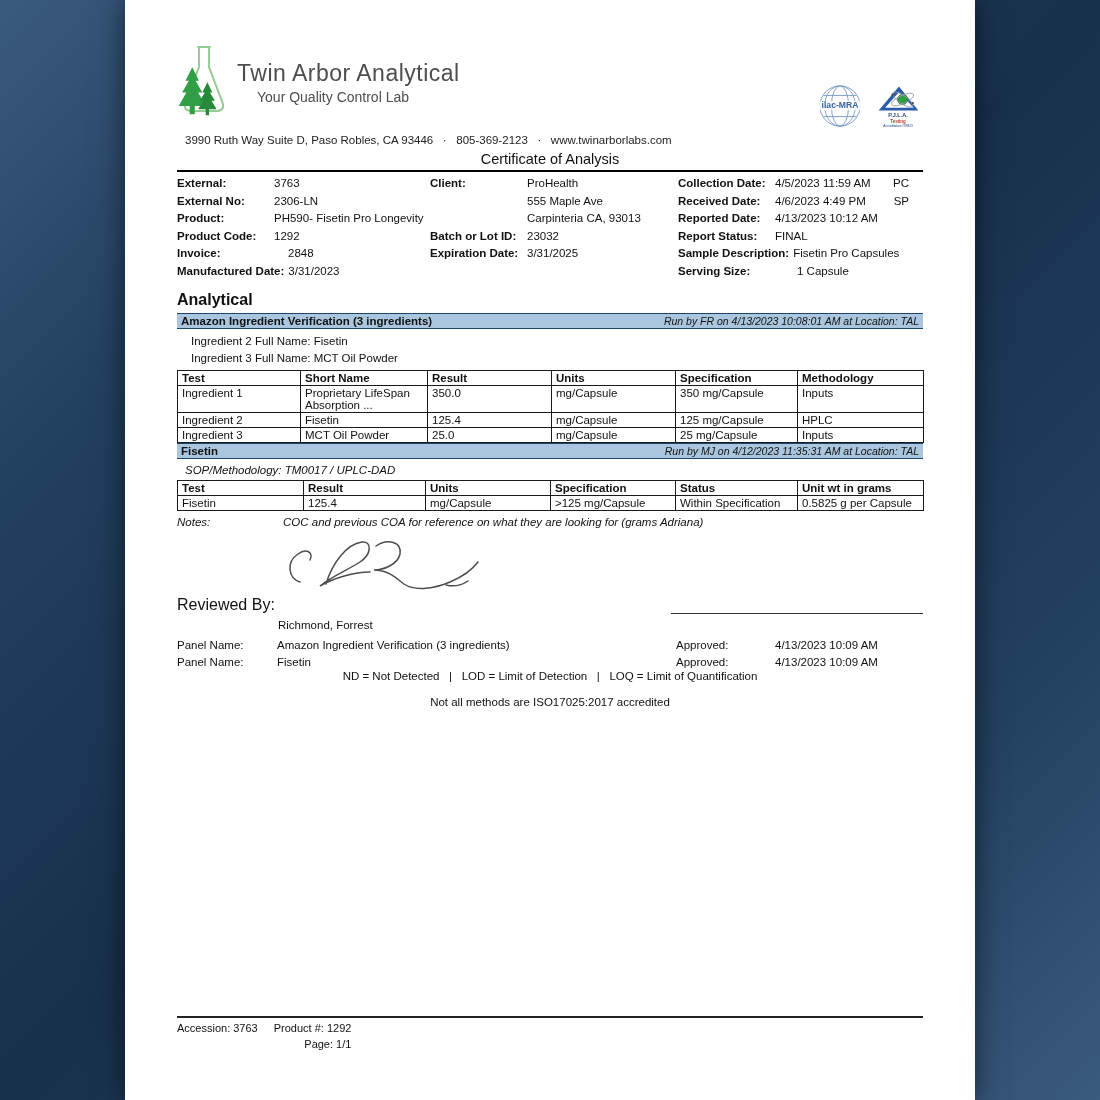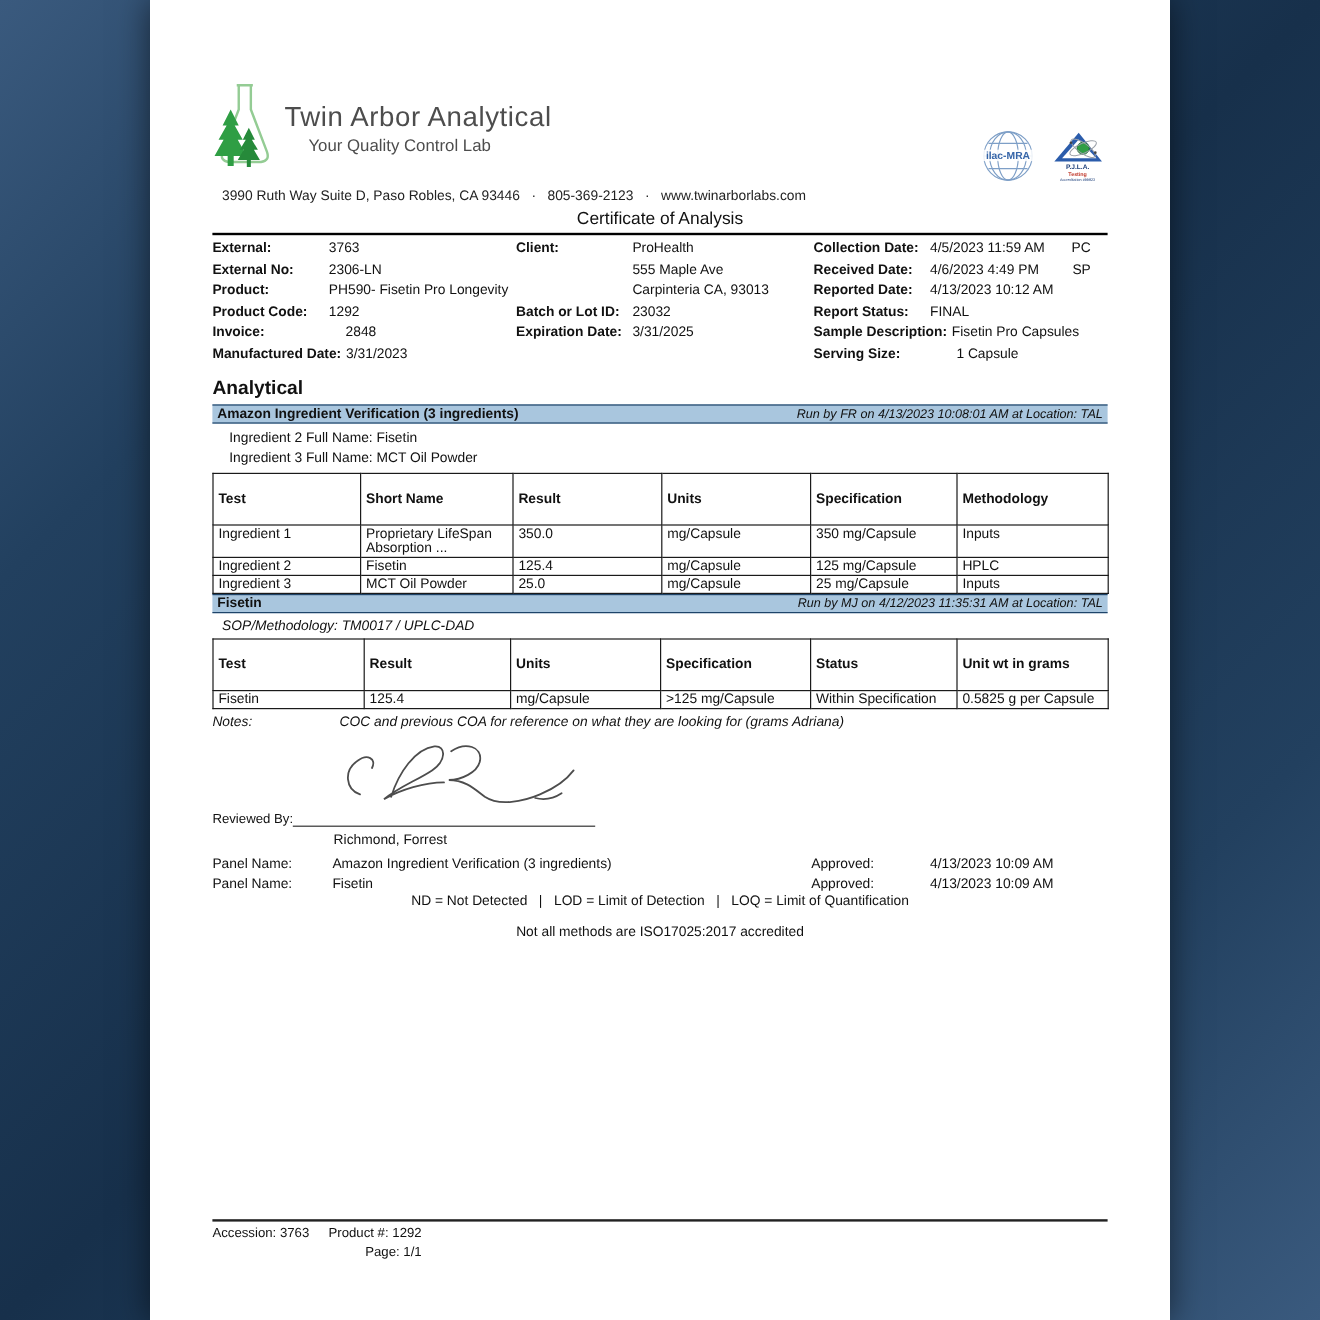--- a/index.html
+++ b/index.html
@@ -9,21 +9,21 @@
     background:linear-gradient(135deg,#3a5a7e 0%,#22405f 22%,#17304b 50%,#22405f 78%,#3a5a7e 100%);
     position:relative;overflow:hidden;color:#111;
   }
   .page{
     position:absolute;left:125px;top:0;width:850px;height:1100px;
     background:#fff;box-shadow:0 0 26px rgba(0,0,0,.55);
   }
   .content{position:relative;height:100%;padding:0 52px;box-sizing:border-box;}
 
   
-  .logo-row{display:flex;justify-content:space-between;align-items:flex-start;padding-top:66px;gap:40px;}
+  .logo-row{display:flex;justify-content:space-between;align-items:flex-start;padding-top:42px;gap:40px;}
   .brand{display:flex;}
   .brand-text{margin-left:6px;padding-top:18px;color:#4d4d4d;}
   .company{font-size:23px;letter-spacing:.5px;}
   .tagline{font-size:14px;margin-left:20px;margin-top:2px;}
   .accred{display:flex;gap:8px;margin-top:40px;align-items:center;}
   .address{font-size:11.5px;color:#222;margin-top:4px;margin-left:8px;white-space:pre;}
   .doc-title{text-align:center;font-size:14.5px;margin-top:5px;}
   .rule-thick{border-top:2.5px solid #000;margin-top:3px;}
 
   
@@ -36,30 +36,30 @@
   
   .analytical-heading{font-size:16px;font-weight:bold;margin-top:11px;}
   .bar{margin-top:4px;background:#a9c6de;border-top:1.5px solid #1e4469;border-bottom:1.5px solid #1e4469;
        display:flex;justify-content:space-between;align-items:center;padding:1px 4px;}
   .bar-title{font-weight:bold;font-size:11.5px;}
   .bar-run{font-style:italic;font-size:10.5px;}
   .ingredients{padding:4px 0 4px 14px;font-size:11.5px;line-height:16.5px;}
   table{border-collapse:collapse;table-layout:fixed;width:746px;font-size:11.5px;}
   table,td,th{border:1px solid #1a1a1a;}
   table{border-width:1.5px;}
-  th{text-align:left;font-weight:bold;padding:15px 4px;}
+  th{text-align:left;font-weight:bold;padding:1px 4px;}
   td{padding:1px 4px;vertical-align:top;}
   .sop{font-style:italic;font-size:11.5px;margin:5px 0 4px 8px;}
   .notes{display:flex;font-size:11.5px;font-style:italic;margin-top:5px;gap:28px;}
   .notes .notes-label{min-width:78px;}
 
   
   .review{margin-top:6px;}
   .signature-svg{display:block;margin-left:88px;height:62px;width:230px;}
-  .reviewed-line{display:flex;font-size:11px;align-items:flex-end;}
+  .reviewed-line{display:flex;font-size:16px;align-items:flex-end;justify-content:space-between;}
   .sig-line{width:252px;border-bottom:1.2px solid #333;height:12px;}
   .reviewer{margin-left:101px;margin-top:5px;font-size:11.5px;}
   .panel-rows{margin-top:6px;}
   .panel-row{display:grid;grid-template-columns:76px 375px 75px auto;font-size:11.5px;line-height:16.5px;gap:24px;}
   .legend{text-align:center;font-size:11.5px;white-space:pre;}
   .iso-note{text-align:center;font-size:11.5px;margin-top:14px;}
 
   
   .page-footer{position:absolute;left:52px;right:52px;top:1016px;border-top:2px solid #222;
                padding-top:3px;font-size:11px;display:flex;justify-content:space-between;}

